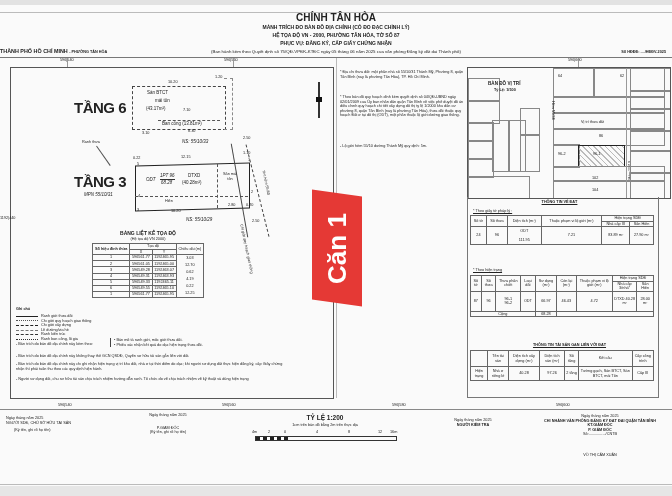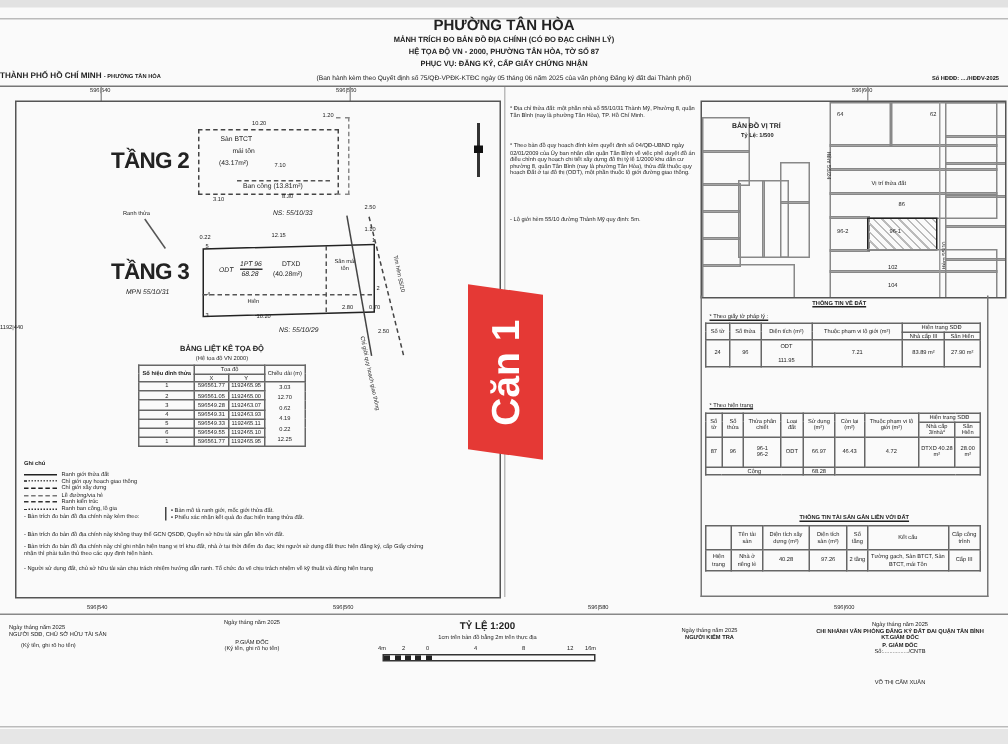--- a/index.html
+++ b/index.html
@@ -24,21 +24,21 @@
   .lot{position:absolute;border:0.6px solid #888;}
 </style>
 </head>
 <body>
 
 <div class="sheet">
 
   <div class="abs" style="left:0;top:0;width:672px;height:5px;background:#e2e2e2;"></div>
   <div class="hline" style="left:0;top:12px;width:672px;background:#bbb;"></div>
 
-  <div class="t1" style="top:12px;font-size:10px;">PHƯỜNG TÂN HÒA</div>
+  <div class="t1" style="top:12px;font-size:10px;">CHÍNH TÂN HÒA</div>
   <div class="t1" style="top:24px;font-size:5px;">MẢNH TRÍCH ĐO BẢN ĐỒ ĐỊA CHÍNH (CÓ ĐO ĐẠC CHỈNH LÝ)</div>
   <div class="t1" style="top:32px;font-size:5px;">HỆ TỌA ĐỘ VN - 2000, PHƯỜNG TÂN HÒA, TỜ SỐ 87</div>
   <div class="t1" style="top:40px;font-size:5px;">PHỤC VỤ: ĐĂNG KÝ, CẤP GIẤY CHỨNG NHẬN</div>
   <div class="t1" style="top:49px;font-size:4.4px;font-weight:normal;">(Ban hành kèm theo Quyết định số 75/QĐ-VPĐK-KTĐC ngày 05 tháng 06 năm 2025 của văn phòng Đăng ký đất đai Thành phố)</div>
   <div class="abs" style="left:0;top:48px;font-size:5.4px;font-weight:bold;white-space:nowrap;">
     <span>THÀNH PHỐ HỒ CHÍ MINH</span>
     <span style="font-size:3.8px;">- PHƯỜNG TÂN HÒA</span>
   </div>
   <div class="abs tiny" style="right:6px;top:50px;font-weight:bold;">Số HĐĐĐ: ..../HĐĐV-2025</div>
   <div class="hline" style="left:0;top:57px;width:672px;background:#777;"></div>
@@ -51,21 +51,21 @@
   <div class="vline" style="left:578px;top:58px;height:10px;"></div>
 
   <div class="abs frame" style="left:10px;top:67px;width:322px;height:330px;"></div>
   <div class="abs tiny" style="left:0;top:216px;width:10px;text-align:center;">1192|440</div>
   <div class="abs tiny" style="left:327px;top:216px;width:12px;text-align:center;background:#fafafa;">1192|460</div>
   <div class="vline" style="left:336px;top:58px;height:340px;background:#bbb;"></div>
 
   <div class="abs" style="left:318px;top:82px;width:2px;height:36px;background:#333;"></div>
   <div class="abs" style="left:316px;top:97px;width:6px;height:5px;background:#111;"></div>
 
-  <div class="abs bigtxt" style="left:74px;top:99px;">TẦNG 2</div>
+  <div class="abs bigtxt" style="left:74px;top:99px;">TẦNG 6</div>
   <div class="abs dash" style="left:132px;top:86px;width:92px;height:42px;"></div>
   <div class="abs" style="left:224px;top:78px;width:8px;height:50px;border:0.6px dashed #888;border-left:none;"></div>
   <div class="abs" style="left:158px;top:120px;width:62px;height:8px;border-top:0.8px dashed #555;"></div>
   <div class="abs small" style="left:147px;top:90px;">Sàn BTCT</div>
   <div class="abs small" style="left:155px;top:98px;">mái tôn</div>
   <div class="abs small" style="left:146px;top:106px;">(43.17m²)</div>
   <div class="abs small" style="left:162px;top:121px;">Ban công (13.81m²)</div>
   <div class="abs tiny" style="left:168px;top:80px;">10.20</div>
   <div class="abs tiny" style="left:215px;top:75px;">1.20</div>
   <div class="abs tiny" style="left:183px;top:108px;">7.10</div>

